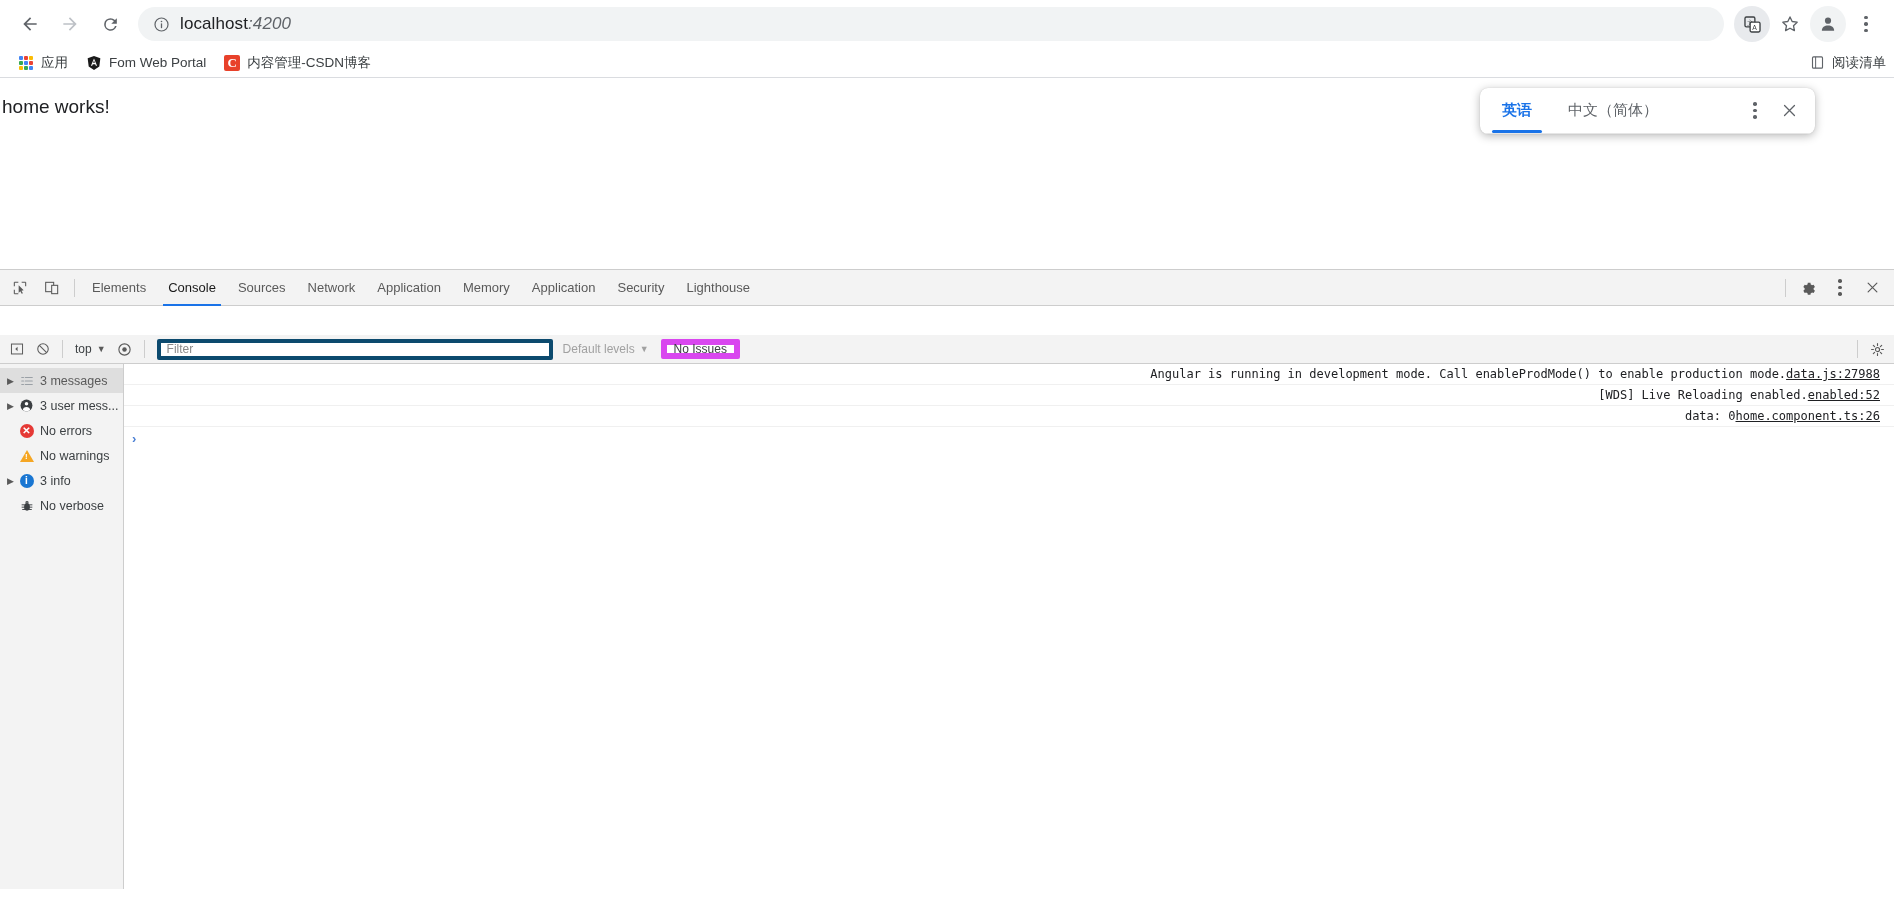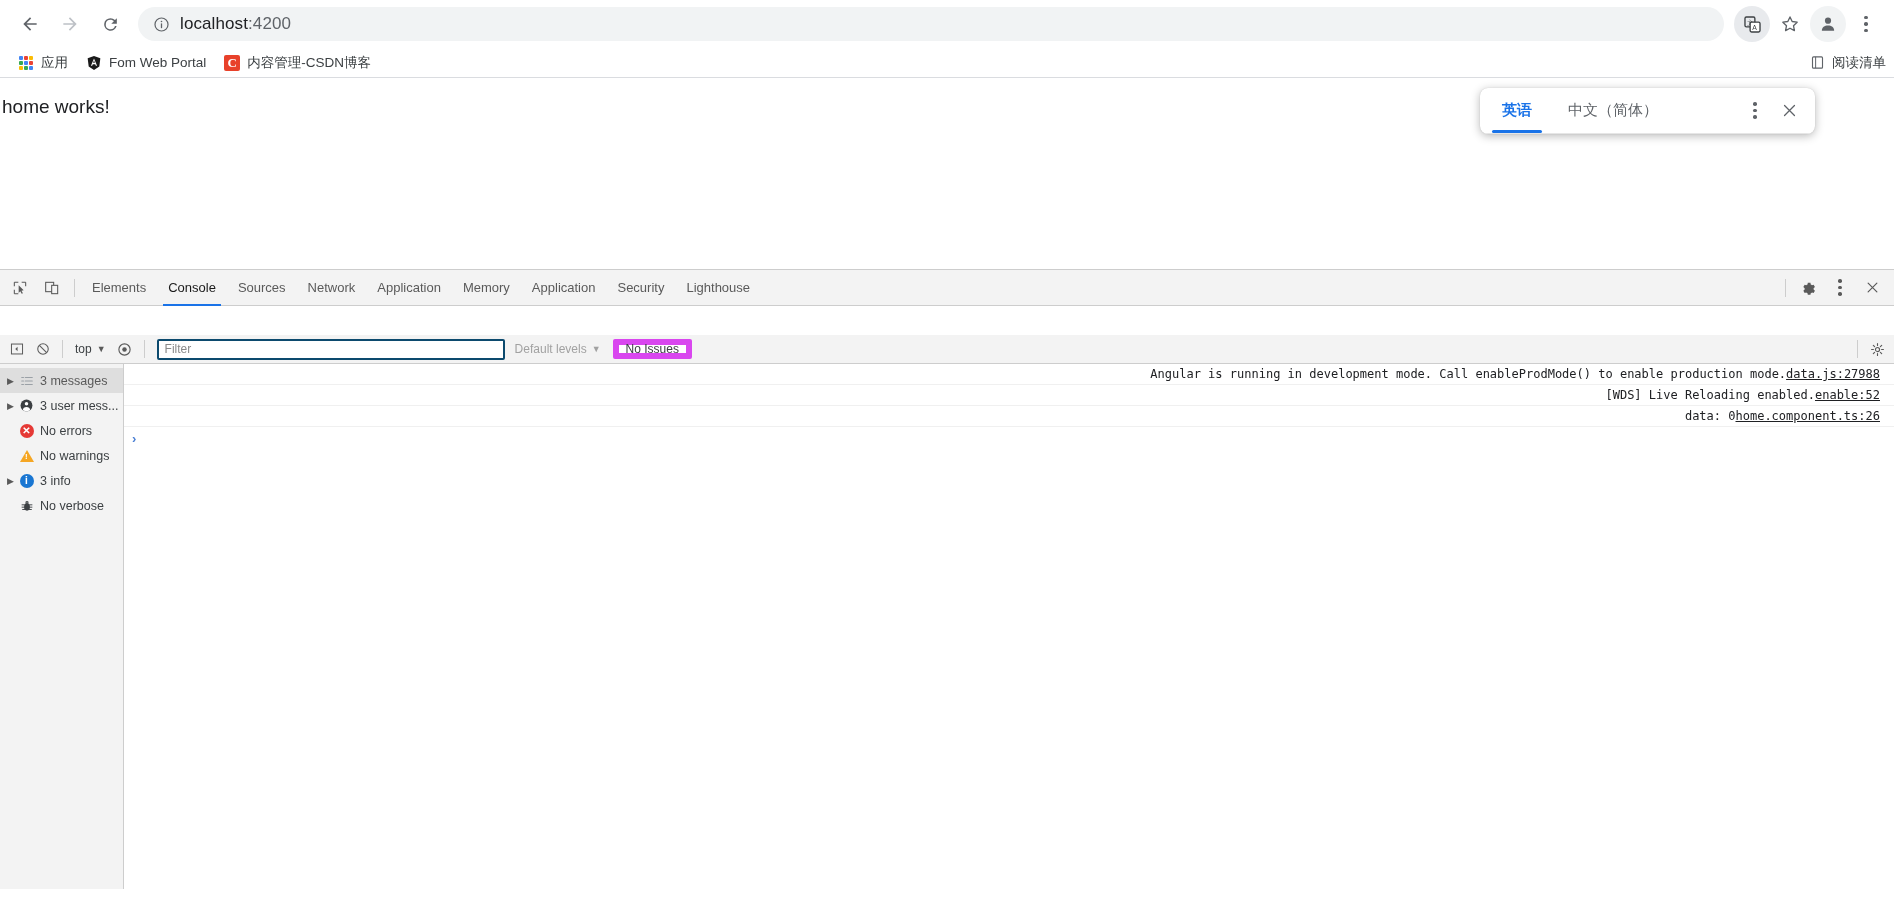--- a/index.html
+++ b/index.html
@@ -48,21 +48,21 @@
     color: #5f6368;
     display: flex; align-items: center; justify-content: center;
     flex: 0 0 auto;
   }
   .url-text {
     font-size: 17px;
     color: #202124;
     letter-spacing: 0.1px;
     white-space: nowrap;
   }
-  .url-text .suffix { color: #5f6368; }
+  .url-text .suffix { color: #5f6368; font-style: italic; }
 
   .tb-right { display: flex; align-items: center; flex: 0 0 auto; }
   .tb-icon {
     width: 36px; height: 36px;
     display: flex; align-items: center; justify-content: center;
     border-radius: 50%;
     color: #5f6368;
     margin-left: 2px;
   }
   .tb-icon.active-bg { background: #e8eaed; }
@@ -283,23 +283,23 @@
     display: flex;
     align-items: center;
     font-size: 12px;
     color: #3c4043;
     padding: 0 6px;
     height: 21px;
     white-space: nowrap;
   }
   .ctx-select .caret { margin-left: 5px; font-size: 9px; color: #5a5a5a; }
   .filter-input {
-    width: 348px;
+    width: 396px;
     height: 21px;
-    border: 2px solid #0c4a6e;
+    border: 4px solid #0c4a6e;
     background: #ffffff;
     border-radius: 2px;
     margin-left: 6px;
     display: flex;
     align-items: center;
     padding: 0 6px;
   }
   .filter-input span { font-size: 12px; color: #8a8a8a; }
   .levels {
     margin-left: 10px;
@@ -734,21 +734,21 @@
 
     <div class="console-main">
 
       <div class="msg-row">
         <span class="msg-text">Angular is running in development mode. Call enableProdMode() to enable production mode.</span>
         <span class="msg-src">data.js:27988</span>
       </div>
 
       <div class="msg-row">
         <span class="msg-text">[WDS] Live Reloading enabled.</span>
-        <span class="msg-src">enable:52</span>
+        <span class="msg-src">enabled:52</span>
       </div>
 
       <div class="msg-row">
         <span class="msg-text">data: 0</span>
         <span class="msg-src">home.component.ts:26</span>
       </div>
 
       <div class="prompt-row">
         <span class="prompt-caret">›</span>
       </div>

